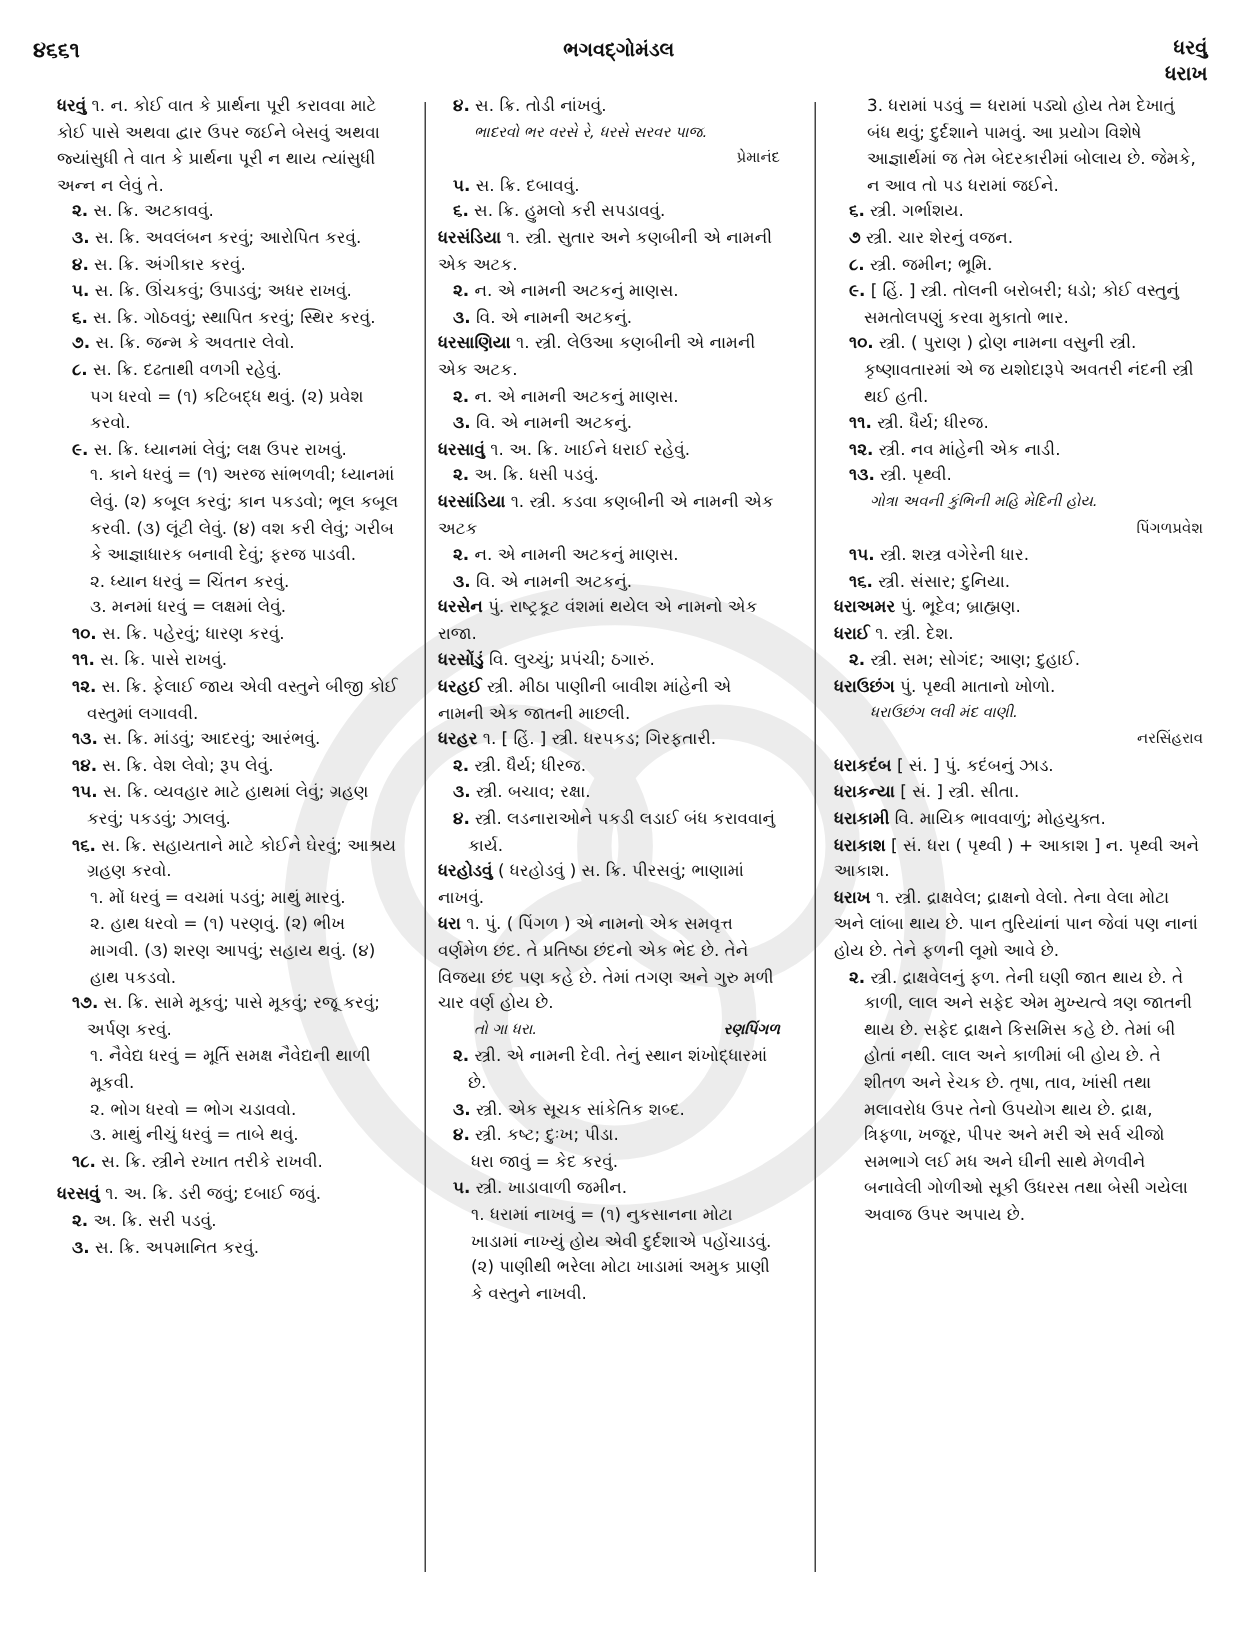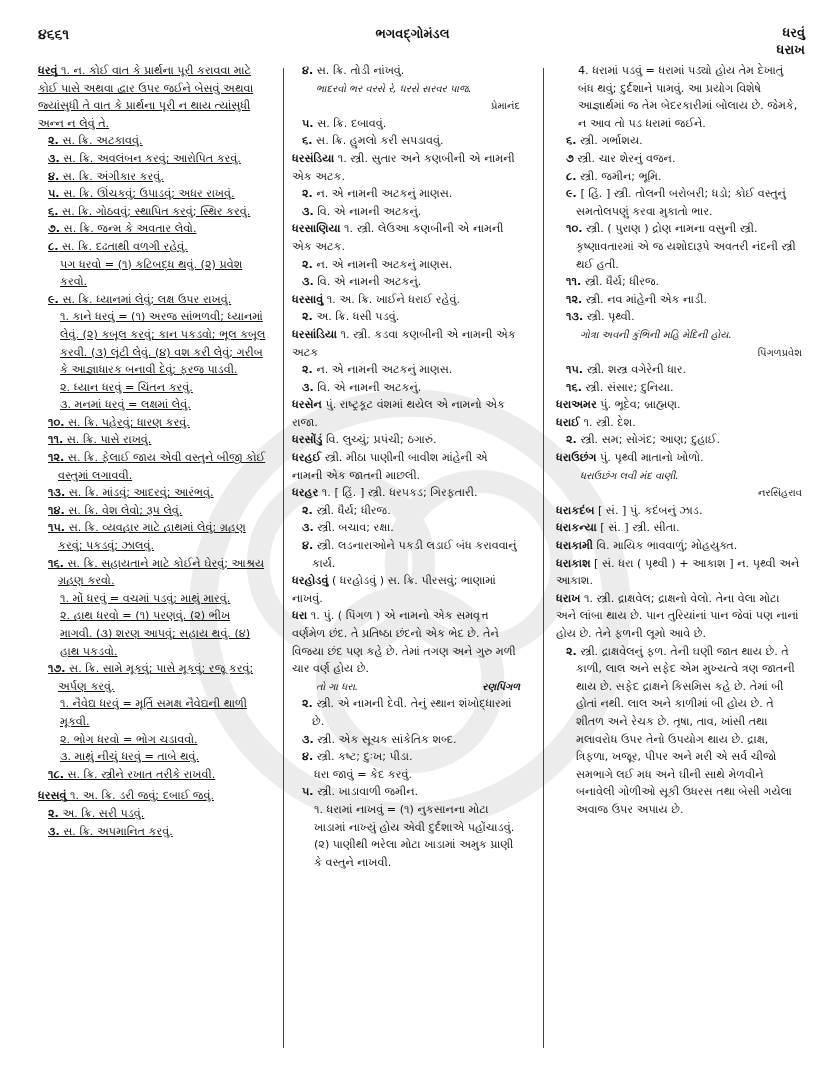--- a/index.html
+++ b/index.html
@@ -1,24 +1,24 @@
 <!DOCTYPE html>
 <html><head>
 <meta charset="utf-8">
 <style>
   html, body { margin:0; padding:0; background:#ffffff; }
   body { width:825px; height:1089px; position:relative; overflow:hidden;
          font-family:"DejaVu Sans", sans-serif; color:#111; }
   .watermark { position:absolute; left:180px; top:380px; width:460px; height:460px; pointer-events:none; opacity:0.07; }
   .header { position:absolute; top:0; left:0; width:825px; height:60px; }
-  .pnum { position:absolute; left:38px; top:26px; font-size:14px; font-weight:bold; }
+  .pnum { position:absolute; left:22px; top:26px; font-size:14px; font-weight:bold; }
   .title { position:absolute; left:0; width:825px; text-align:center; top:26px; font-size:13px; font-weight:bold; }
   .guide { position:absolute; right:20px; top:24px; text-align:right; font-size:13px; font-weight:bold; line-height:17px; }
   .col { position:absolute; top:62px; font-size:11.2px; line-height:17.6px; }
-  .col1 { left:38px; width:228px;text-decoration:underline; }
+  .col1 { left:38px; width:228px; }
   .col2 { left:292px; width:228px; }
   .col3 { left:556px; width:246px; }
   .sep { position:absolute; width:1px; background:#444; }
   .sep1 { left:283px; top:68px; height:980px; }
   .sep2 { left:543px; top:68px; height:980px; }
   .entry { margin:0; }
   .hw { font-weight:bold; }
   .sense { padding-left:10px; text-indent:-10px; margin-left:10px; }
   .sense .num { font-weight:bold; }
   .sub { padding-left:22px; }
@@ -109,21 +109,21 @@
     <div class="entry"><span class="hw">ધરા</span><span> ૧. પું. ( પિંગળ ) એ નામનો એક સમવૃત્ત વર્ણમેળ છંદ. તે પ્રતિષ્ઠા છંદનો એક ભેદ છે. તેને વિજયા છંદ પણ કહે છે. તેમાં તગણ અને ગુરુ મળી ચાર વર્ણ હોય છે.</span></div>
     <div class="quote"><span>તો ગા ધરા.</span><span style="float: right; font-weight: bold;">રણપિંગળ</span></div>
     <div class="sense"><span class="num">૨.</span><span> સ્ત્રી. એ નામની દેવી. તેનું સ્થાન શંખોદ્ધારમાં છે.</span></div>
     <div class="sense"><span class="num">૩.</span><span> સ્ત્રી. એક સૂચક સાંકેતિક શબ્દ.</span></div>
     <div class="sense"><span class="num">૪.</span><span> સ્ત્રી. કષ્ટ; દુઃખ; પીડા.</span></div>
     <div class="sub">ધરા જાવું = કેદ કરવું.</div>
     <div class="sense"><span class="num">૫.</span><span> સ્ત્રી. ખાડાવાળી જમીન.</span></div>
     <div class="sub">૧. ધરામાં નાખવું = (૧) નુકસાનના મોટા ખાડામાં નાખ્યું હોય એવી દુર્દશાએ પહોંચાડવું. (૨) પાણીથી ભરેલા મોટા ખાડામાં અમુક પ્રાણી કે વસ્તુને નાખવી.</div>
   </div>
 <div class="col col3">
-    <div class="sub">4. ધરામાં પડવું = ધરામાં પડ્યો હોય તેમ દેખાતું બંધ થવું; દુર્દશાને પામવું. આ પ્રયોગ વિશેષે આજ્ઞાર્થમાં જ તેમ બેદરકારીમાં બોલાય છે. જેમકે, ન આવ તો પડ ધરામાં જઈને.</div>
+    <div class="sub">3. ધરામાં પડવું = ધરામાં પડ્યો હોય તેમ દેખાતું બંધ થવું; દુર્દશાને પામવું. આ પ્રયોગ વિશેષે આજ્ઞાર્થમાં જ તેમ બેદરકારીમાં બોલાય છે. જેમકે, ન આવ તો પડ ધરામાં જઈને.</div>
     <div class="sense"><span class="num">૬.</span><span> સ્ત્રી. ગર્ભાશય.</span></div>
     <div class="sense"><span class="num">૭</span><span> સ્ત્રી. ચાર શેરનું વજન.</span></div>
     <div class="sense"><span class="num">૮.</span><span> સ્ત્રી. જમીન; ભૂમિ.</span></div>
     <div class="sense"><span class="num">૯.</span><span> [ હિં. ] સ્ત્રી. તોલની બરોબરી; ધડો; કોઈ વસ્તુનું સમતોલપણું કરવા મુકાતો ભાર.</span></div>
     <div class="sense"><span class="num">૧૦.</span><span> સ્ત્રી. ( પુરાણ ) દ્રોણ નામના વસુની સ્ત્રી. કૃષ્ણાવતારમાં એ જ યશોદારૂપે અવતરી નંદની સ્ત્રી થઈ હતી.</span></div>
     <div class="sense"><span class="num">૧૧.</span><span> સ્ત્રી. ધૈર્ય; ધીરજ.</span></div>
     <div class="sense"><span class="num">૧૨.</span><span> સ્ત્રી. નવ માંહેની એક નાડી.</span></div>
     <div class="sense"><span class="num">૧૩.</span><span> સ્ત્રી. પૃથ્વી.</span></div>
     <div class="quote"><span>ગોત્રા અવની કુંભિની મહિ મેદિની હોય.</span></div>
     <div class="src">પિંગળપ્રવેશ</div>

